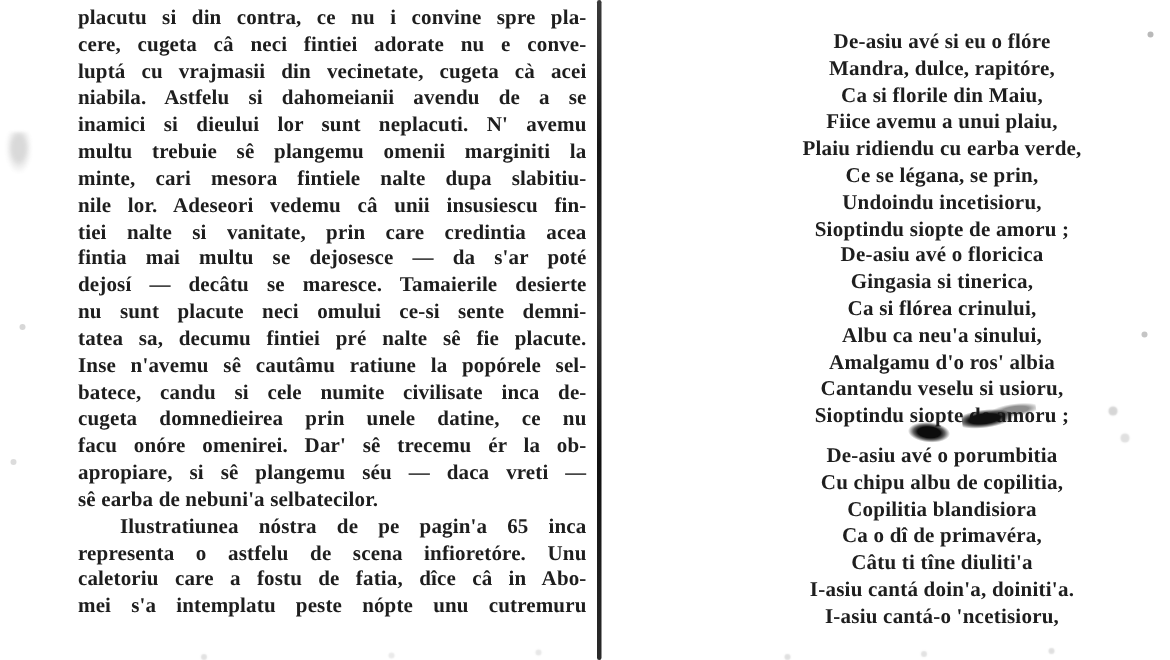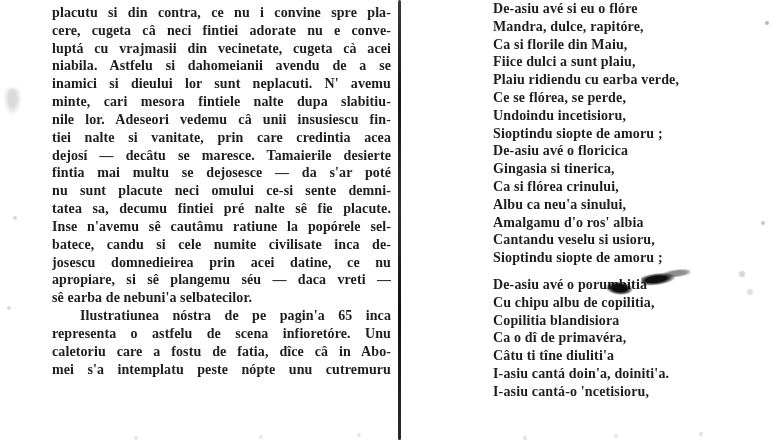--- a/index.html
+++ b/index.html
@@ -20,23 +20,24 @@
     letter-spacing:.1px;
   }
   .line {
     height:17.83px; line-height:17.83px; overflow:hidden;
     text-align:justify; text-align-last:justify;
   }
   .line.indent { text-indent:28px; }
   .line.noend { text-align-last:left; }
   
   .poem-column {
-    position:absolute; left:493px; top:0; width:270px;
+    position:absolute; left:493px; top:20px; width:270px;
     font-size:14px; font-weight:bold; color:#1e1e1e;
     letter-spacing:.15px;
+    text-align:center;
   }
   .stanza + .stanza { }
   .stanza:last-child { margin-top:9px; }
   .verse { height:17.8px; line-height:17.8px; white-space:pre; }
   
   .divider {
     position:absolute; left:398px; top:0; width:3px; height:440px;
     background:linear-gradient(180deg,#3a3a3a 0%,#161616 22%,#2f2f2f 48%,#101010 70%,#2a2a2a 100%);
     border-radius:2px;
   }
@@ -80,49 +81,51 @@
 <body>
 
 <div class="page">
   <div class="prose-column">
       <div>
         <div class="line">placutu si din contra, ce nu i convine spre pla-</div>
         <div class="line">cere, cugeta câ neci fintiei adorate nu e conve-</div>
         <div class="line">luptá cu vrajmasii din vecinetate, cugeta cà acei</div>
         <div class="line">niabila.  Astfelu si dahomeianii  avendu de a se</div>
         <div class="line">inamici si dieului lor sunt neplacuti.  N' avemu</div>
+        <div class="line">multu trebuie sê plangemu omenii marginiti la</div>
         <div class="line">minte, cari mesora fintiele nalte dupa slabitiu-</div>
         <div class="line">nile lor. Adeseori vedemu câ unii insusiescu fin-</div>
         <div class="line">tiei  nalte  si  vanitate, prin  care credintia  acea</div>
+        <div class="line">fintia  mai  multu  se  dejosesce  —  da s'ar poté</div>
         <div class="line">dejosí — decâtu se maresce. Tamaierile desierte</div>
-        <div class="line">fintia  mai  multu  se  dejosesce  —  da s'ar poté</div>
         <div class="line">nu sunt placute neci omului ce-si sente demni-</div>
         <div class="line">tatea sa, decumu fintiei  pré nalte sê fie placute.</div>
         <div class="line">Inse n'avemu sê cautâmu ratiune la popórele sel-</div>
         <div class="line">batece, candu si cele  numite  civilisate  inca de-</div>
-        <div class="line">josescu  domnedieirea  prin acei datine, ce nu</div>
+        <div class="line">cugeta  domnedieirea  prin unele datine, ce nu</div>
+        <div class="line">facu onóre  omenirei.  Dar' sê trecemu ér la ob-</div>
         <div class="line">apropiare, si sê plangemu séu — daca vreti —</div>
         <div class="line noend">sê earba de nebuni'a selbatecilor.</div>
       </div>
       <div>
         <div class="line indent">Ilustratiunea nóstra de pe pagin'a 65 inca</div>
         <div class="line">representa o astfelu de scena infioretóre.  Unu</div>
         <div class="line">caletoriu care a fostu de fatia, dîce câ in Abo-</div>
         <div class="line">mei s'a intemplatu peste nópte unu cutremuru</div>
       </div>
     </div>
   <div class="divider"></div>
   <div class="poem-column">
       <div class="stanza">
         <div class="verse">De-asiu avé si eu o flóre</div>
         <div class="verse">Mandra, dulce, rapitóre,</div>
         <div class="verse">Ca si florile din Maiu,</div>
-        <div class="verse">Fiice dulci a sunt plaiu,</div>
+        <div class="verse">Fiice avemu a unui plaiu,</div>
         <div class="verse">Plaiu ridiendu cu earba verde,</div>
-        <div class="verse">Ce se flórea, se perde,</div>
+        <div class="verse">Ce se légana, se prin,</div>
         <div class="verse">Undoindu incetisioru,</div>
         <div class="verse">Sioptindu siopte de amoru ;</div>
       </div>
       <div class="stanza">
         <div class="verse">De-asiu avé o floricica</div>
         <div class="verse">Gingasia si tinerica,</div>
         <div class="verse">Ca si flórea crinului,</div>
         <div class="verse">Albu ca neu'a sinului,</div>
         <div class="verse">Amalgamu d'o ros' albia</div>
         <div class="verse">Cantandu veselu si usioru,</div>

